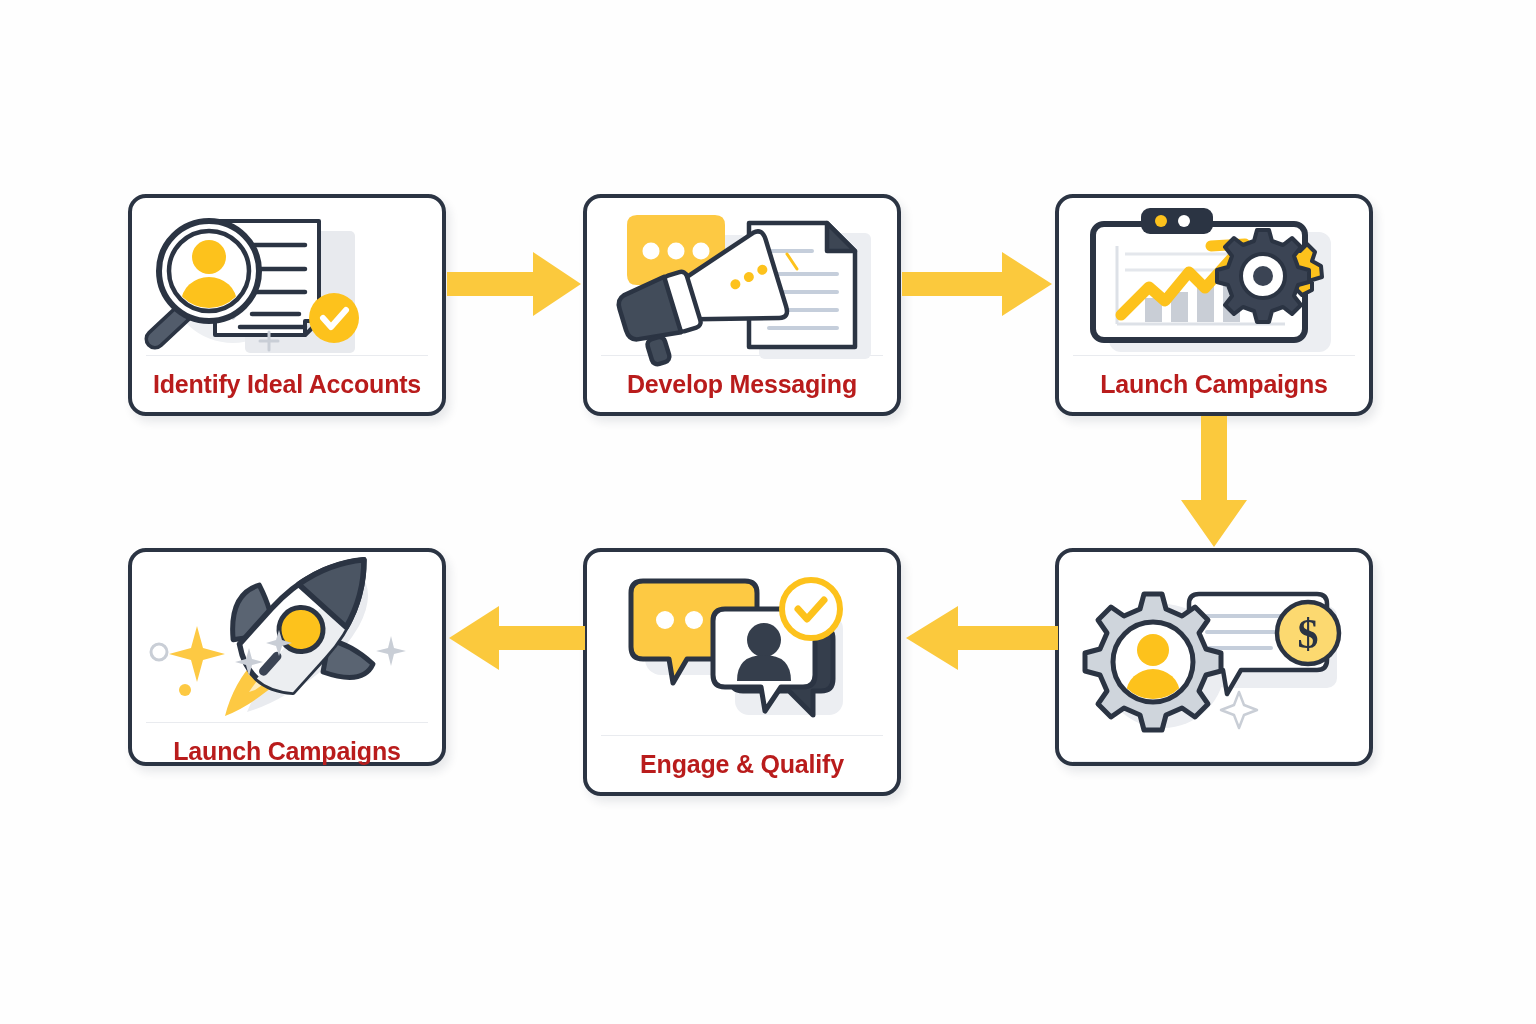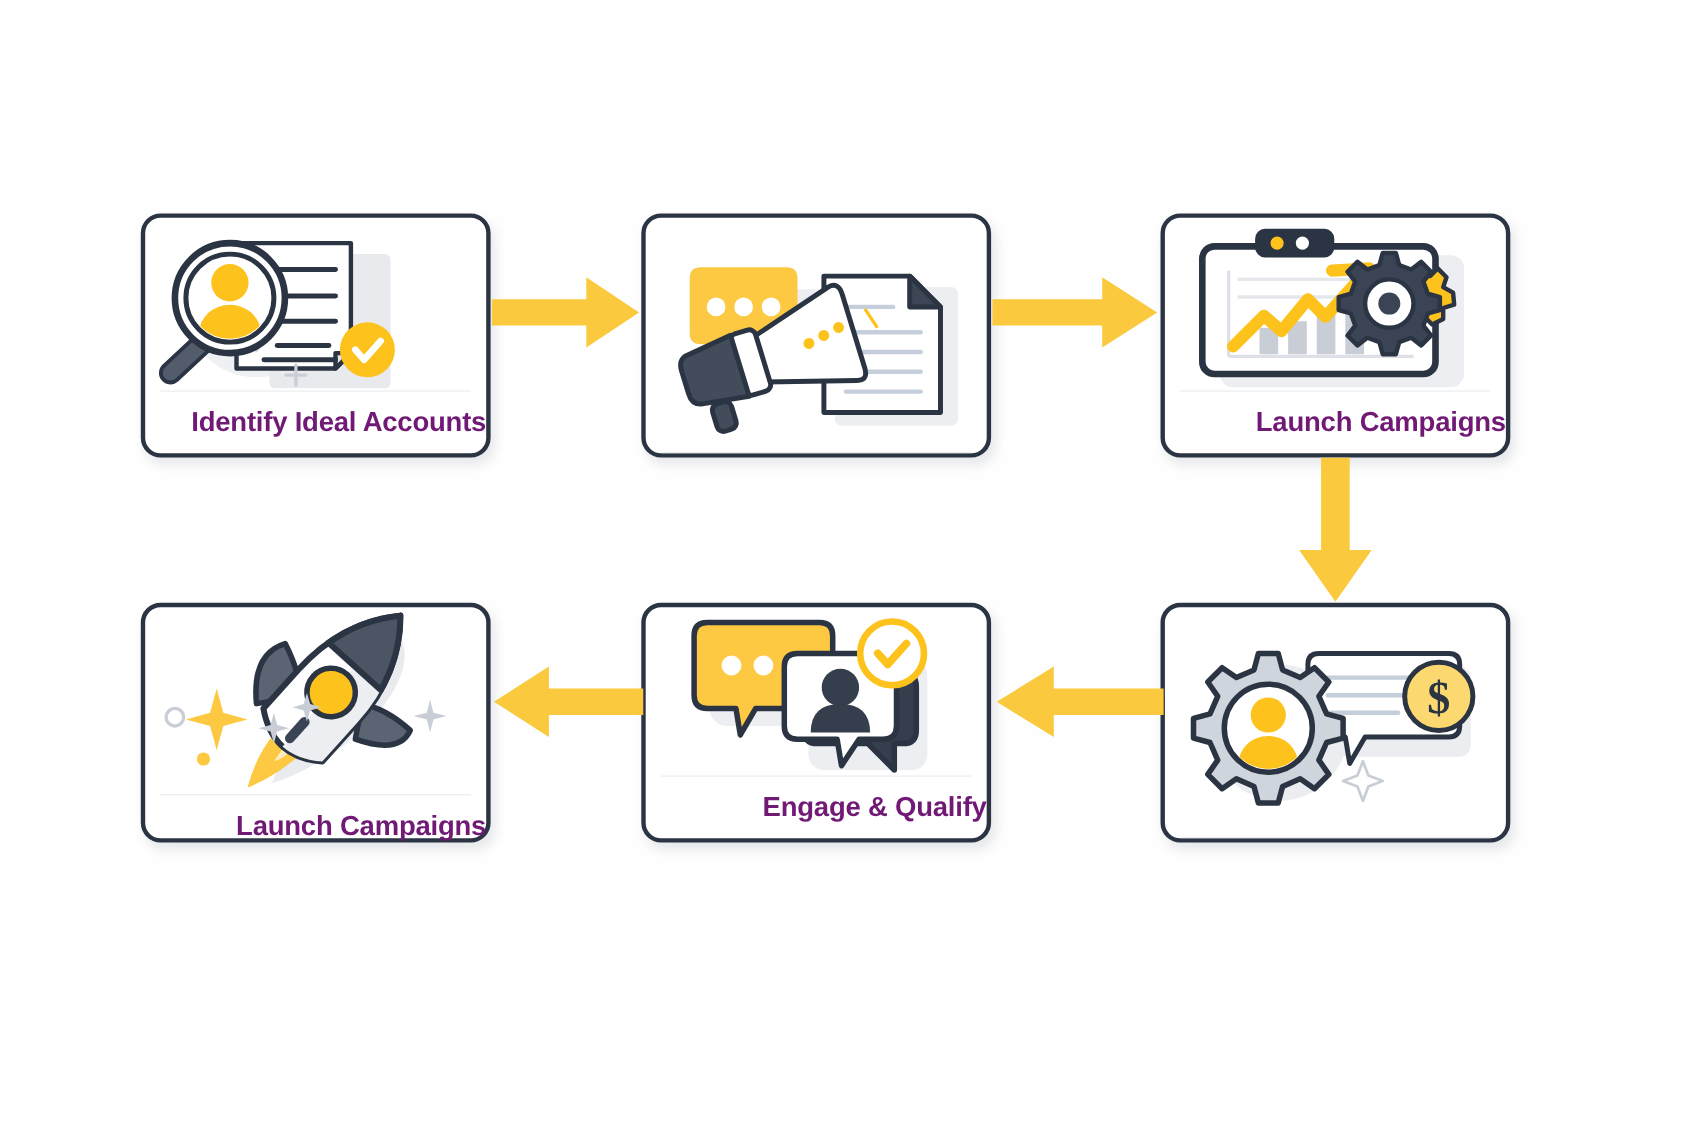--- a/index.html
+++ b/index.html
@@ -50,35 +50,35 @@
   .card-divider {
     height: 1px;
     margin: 0 14px;
     background: #e9ebef;
     flex: 0 0 1px;
   }
   .card-label {
     flex: 0 0 auto;
     height: 56px;
     line-height: 56px;
-    text-align: right;
-    color: #701a75;
+    text-align: center;
+    color: #b91c1c;
     font-size: 25px;
     font-weight: 700;
     letter-spacing: -0.2px;
     white-space: nowrap;
   }
 
   
   #card-1 { left: 128px;  top: 194px; width: 318px; height: 222px; }
   #card-2 { left: 583px;  top: 194px; width: 318px; height: 222px; }
   #card-3 { left: 1055px; top: 194px; width: 318px; height: 222px; }
   
   #card-4 { left: 128px;  top: 548px; width: 318px; height: 218px; }
-  #card-5 { left: 583px;  top: 548px; width: 318px; height: 218px; }
+  #card-5 { left: 583px;  top: 548px; width: 318px; height: 248px; }
   #card-6 { left: 1055px; top: 548px; width: 318px; height: 218px; }
 
   
   .arrow {
     position: absolute;
   }
   .arrow svg { display: block; }
 
   #arrow-1 { left: 447px;  top: 248px; width: 140px; height: 72px; }
   #arrow-2 { left: 902px;  top: 248px; width: 155px; height: 72px; }
@@ -169,20 +169,21 @@
           <path d="M30 66 L74 60 L74 118 L30 112 Q22 110 22 100 L22 78 Q22 68 30 66 Z" fill="#424c5a" stroke="#2b3443" stroke-width="4.5" stroke-linejoin="round"></path>
           <rect x="38" y="116" width="18" height="26" rx="6" fill="#424c5a" stroke="#2b3443" stroke-width="4.5"></rect>
         </g>
 
         <g stroke="#fdc21c" stroke-width="3" stroke-linecap="round">
           <line x1="190" y1="55" x2="200" y2="70"></line>
         </g>
       </svg>
     </div>
     <div class="card-divider"></div>
+    <div class="card-label">Develop Messaging</div>
   </div>
 
   <div class="card" id="card-3">
     <div class="card-art">
       <svg width="270" height="150" viewBox="0 0 270 150">
 
         <rect x="30" y="30" width="222" height="120" rx="12" fill="#eceef2"></rect>
 
         <rect x="14" y="22" width="212" height="116" rx="11" fill="#ffffff" stroke="#2b3443" stroke-width="6"></rect>
 

